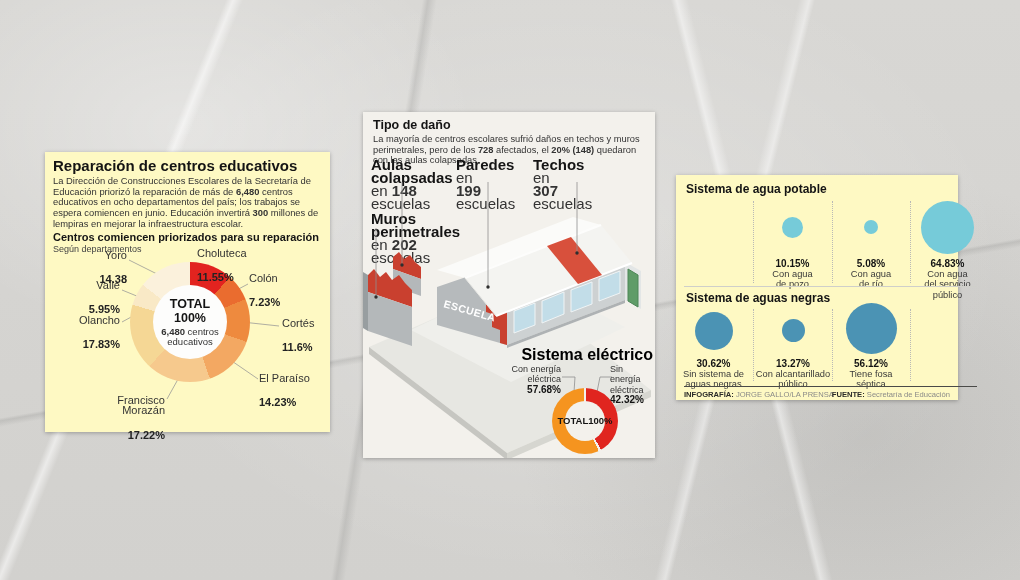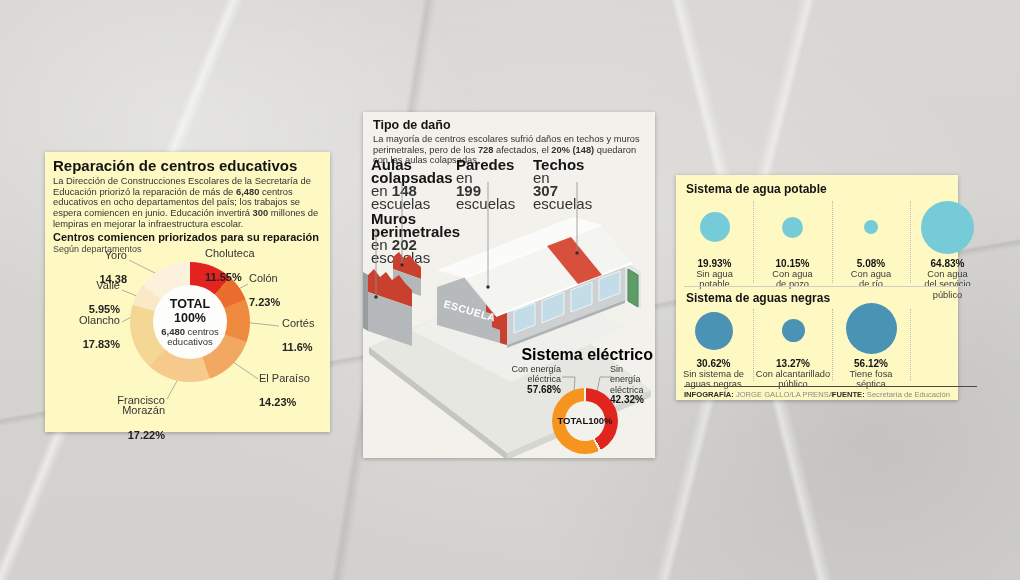--- a/index.html
+++ b/index.html
@@ -36,21 +36,21 @@
   #left .heading{left:8px;top:79px;width:274px;font-size:11px;font-weight:bold;color:#141414;}
   #left .subheading{left:8px;top:92px;font-size:9px;color:#444;}
   #donut-dept{left:85px;top:110px;width:120px;height:120px;border-radius:50%;
     background:conic-gradient(#e2231f 0 11.55%,#ea6c2f 0 18.78%,#ee8a3e 0 30.38%,#f3a862 0 44.61%,#f6c98d 0 61.83%,#f5d795 0 79.66%,#f9e9c6 0 85.61%,#fbf1dc 0 100%);}
   #donut-dept .hole{position:absolute;left:23px;top:23px;width:74px;height:74px;border-radius:50%;background:#fdfdfc;
     display:flex;flex-direction:column;align-items:center;justify-content:center;text-align:center;}
   #donut-dept .hole .l1{font-size:12.5px;font-weight:bold;color:#141414;}
   #donut-dept .hole .l2{font-size:9.5px;color:#333;width:62px;line-height:10.5px;margin-top:2px;}
   .slab{font-size:11px;line-height:10.3px;color:#333;}
   .slab .v{font-weight:bold;color:#222;margin-top:14px;}
-  #lab-chol{left:160px;top:96px;width:70px;}
+  #lab-chol{left:152px;top:96px;width:70px;}
   #lab-colon{left:204px;top:121px;width:60px;}
   #lab-cortes{left:237px;top:166px;width:55px;}
   #lab-paraiso{left:214px;top:221px;width:70px;}
   #lab-fmor{left:56px;top:243px;width:64px;text-align:right;}
   #lab-olancho{left:15px;top:163px;width:60px;text-align:right;}
   #lab-valle{left:25px;top:128px;width:50px;text-align:right;}
   #lab-yoro{left:38px;top:98px;width:44px;text-align:right;}
 
   
   #mid{left:363px;top:112px;width:292px;height:346px;}
@@ -261,30 +261,20 @@
   </div>
 </div>
 
 <div id="right" class="panel white">
   <div class="abs sec-title" style="top:7px;">Sistema de agua potable</div>
 
   <div class="vsep" style="left:77px;top:26px;height:82px;"></div>
   <div class="vsep" style="left:156px;top:26px;height:82px;"></div>
   <div class="vsep" style="left:234px;top:26px;height:82px;"></div>
 
-  <div class="stat" style="left:1px;top:24px;width:75px;">
-    <div style="height:56px;display:flex;align-items:center;">
-        <div class="bubble b-light" style="width:30px;height:30px;"></div>
-      </div>
-    <div class="pct">19.93%</div>
-    <div class="lbl">
-        <div>Sin agua</div>
-        <div>potable</div>
-      </div>
-  </div>
   <div class="stat" style="left:79px;top:24px;width:75px;">
     <div style="height:56px;display:flex;align-items:center;">
         <div class="bubble b-light" style="width:21px;height:21px;"></div>
       </div>
     <div class="pct">10.15%</div>
     <div class="lbl">
         <div>Con agua</div>
         <div>de pozo</div>
       </div>
   </div>

